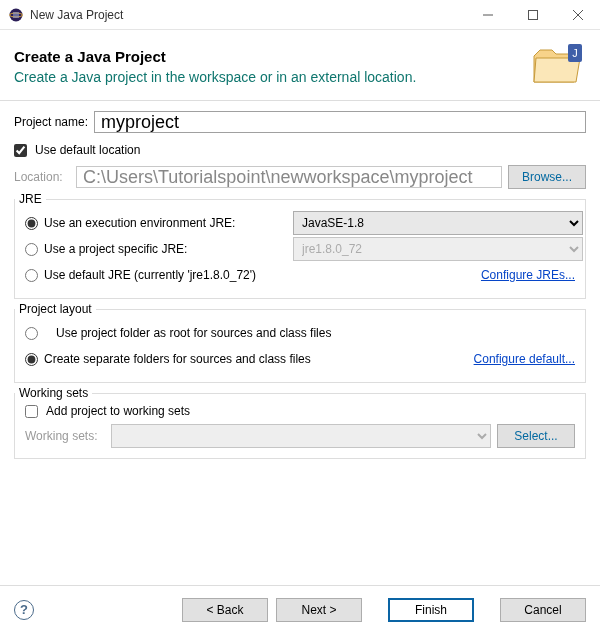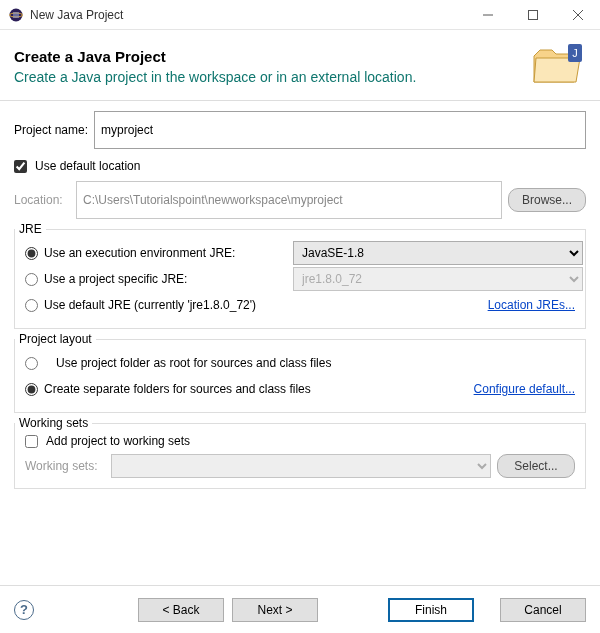--- a/index.html
+++ b/index.html
@@ -18,25 +18,25 @@
 .banner .text { flex: 1; }
 .banner h1 { margin: 8px 0 4px 0; font-size: 15px; font-weight: 700; }
 .banner p { margin: 0; color: #0f766e; font-size: 14px; }
 .banner .wiz-icon { width: 56px; height: 46px; flex: 0 0 auto; }
 
 
 .content { padding: 10px 14px 0 14px; }
 .row-inline { display: flex; align-items: center; gap: 6px; margin-bottom: 10px; }
 .lbl { color: #000; }
 .lbl-disabled { color: #9a9a9a; }
-input[type=text] { height: 38px; padding: 8px 6px; border: 1px solid #a0a0a0; font-size: 12px; background: #fff; }
+input[type=text] { height: 22px; padding: 8px 6px; border: 1px solid #a0a0a0; font-size: 18px; background: #fff; }
 input[type=text]:disabled { background: #fff; color: #888; border-color: #c8c8c8; }
 .btn { height: 24px; min-width: 78px; padding: 0 10px; border: 1px solid #adadad; background: #e1e1e1; font-size: 12px; color: #000; }
-.btn:disabled { color: #404040; border-radius: 10px; }
-.btn-primary { border: 2px solid #0a64a4; background: #fff; margin-left: 44px; }
+.btn:disabled { color: #0369a1; }
+.btn-primary { border: 2px solid #0a64a4; background: #fff; }
 .check-row { display: flex; align-items: center; gap: 8px; margin: 8px 0 8px 0; }
 input[type=checkbox], input[type=radio] { margin: 0; width: 13px; height: 13px; accent-color: #333; }
 input[type=checkbox]:disabled + span, input[type=radio]:disabled + span { color: #9a9a9a; }
 
 
 .group { border: 1px solid #ddd; margin-top: 10px; padding: 10px 10px 10px 10px; position: relative; }
 .group .legend { position: absolute; top: -8px; left: 0; background: #fff; padding: 0 4px; font-size: 12px; color: #000; }
 .radio-row { display: flex; align-items: center; gap: 18px; height: 26px; }
 select { height: 24px; border: 1px solid #adadad; background: #e8e8e8; font-size: 12px; padding: 2px 4px; width: 290px; }
 select:disabled { color: #888; background: #e8e8e8; }
@@ -135,21 +135,21 @@
       <select disabled="">
         <option>jre1.8.0_72</option>
       </select>
     </div>
 
     <div class="radio-row" style="grid-template-columns: 1fr auto;">
       <label class="left">
         <input type="radio" name="jre" style="">
         <span>Use default JRE (currently 'jre1.8.0_72')</span>
       </label>
-      <a class="link">Location JREs...</a>
+      <a class="link">Configure JREs...</a>
     </div>
   </div>
 
   <div class="group">
     <span class="legend">Project layout</span>
 
     <label class="radio-row">
       <input type="radio" name="layout" style="">
       <span>Use project folder as root for sources and class files</span>
     </label>

